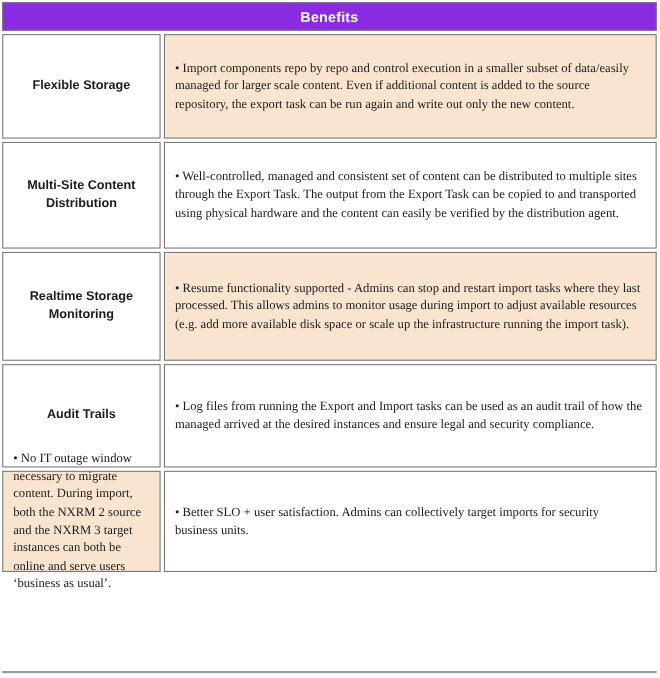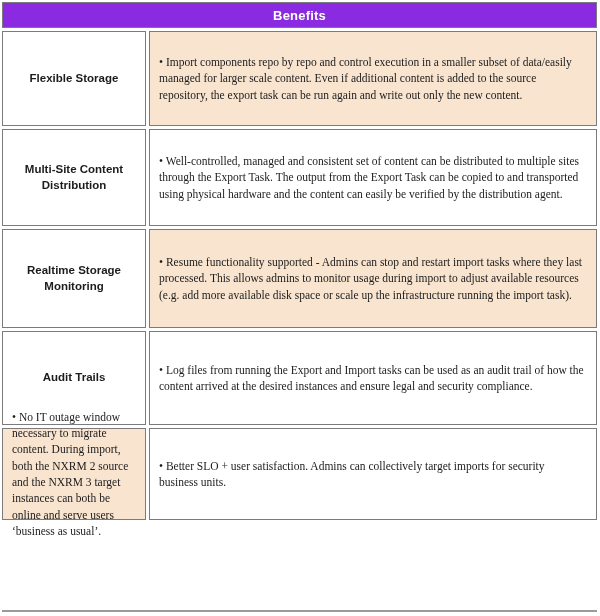--- a/index.html
+++ b/index.html
@@ -86,21 +86,21 @@
         <span>• Well-controlled, managed and consistent set of content can be distributed to multiple sites through the Export Task. The output from the Export Task can be copied to and transported using physical hardware and the content can easily be verified by the distribution agent.</span>
       </div>
 
     <div class="cell label-cell">Realtime Storage Monitoring</div>
     <div class="cell desc-cell shaded">
         <span>• Resume functionality supported - Admins can stop and restart import tasks where they last processed. This allows admins to monitor usage during import to adjust available resources (e.g. add more available disk space or scale up the infrastructure running the import task).</span>
       </div>
 
     <div class="cell label-cell">Audit Trails</div>
     <div class="cell desc-cell">
-        <span>• Log files from running the Export and Import tasks can be used as an audit trail of how the content arrived at the desired instances and ensure legal and security compliance.</span>
+        <span>• Log files from running the Export and Import tasks can be used as an audit trail of how the managed arrived at the desired instances and ensure legal and security compliance.</span>
       </div>
 
     <div class="cell desc-cell shaded">
         <span>• No IT outage window necessary to migrate content. During import, both the NXRM 2 source and the NXRM 3 target instances can both be online and serve users ‘business as usual’.</span>
       </div>
 
     <div class="cell desc-cell">
         <span>• Better SLO + user satisfaction. Admins can collectively target imports for security business units.</span>
       </div>
 

